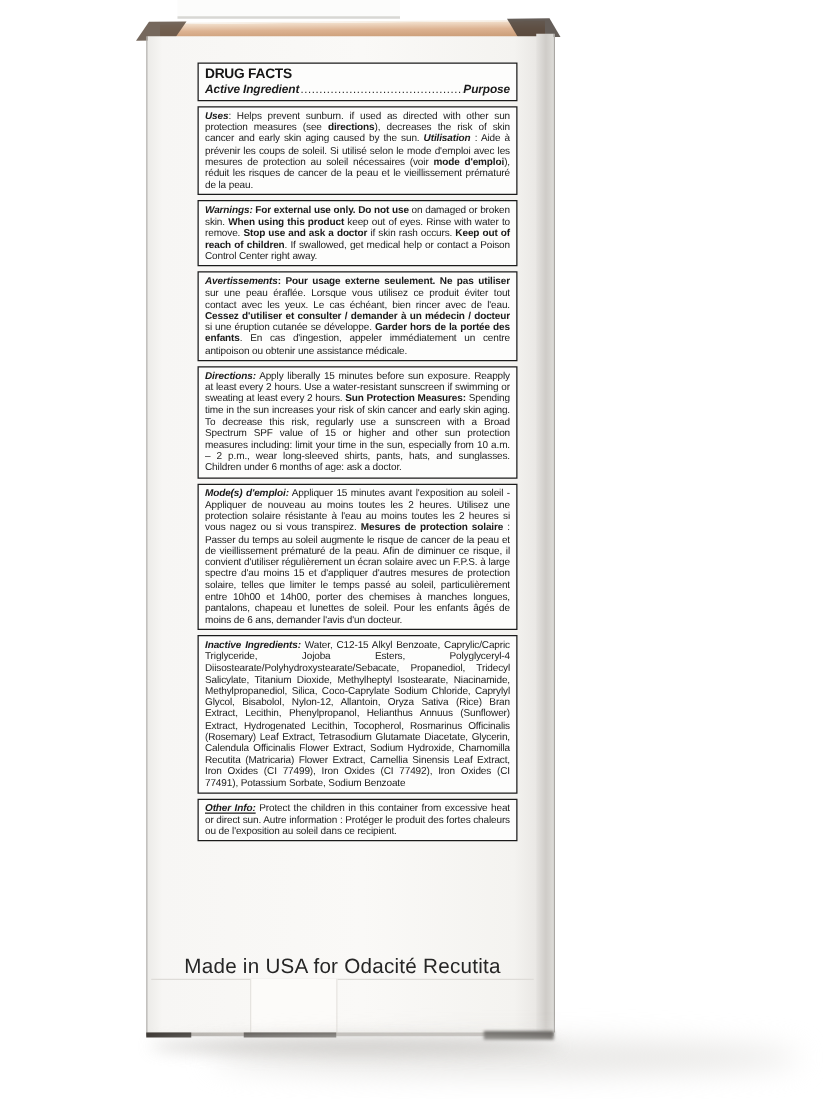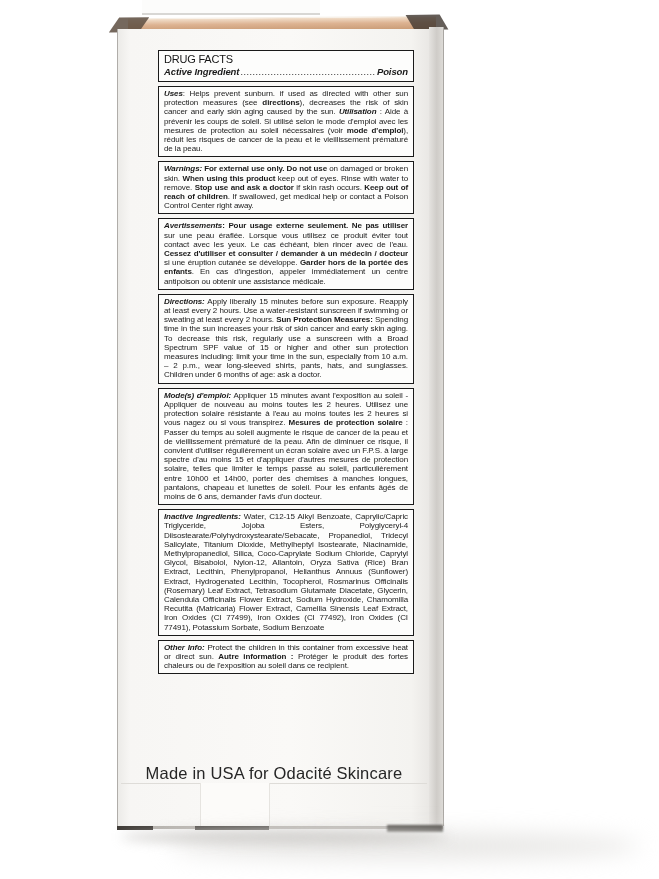--- a/index.html
+++ b/index.html
@@ -71,21 +71,21 @@
     display:flex;flex-direction:column;gap:4px;
   }
   .sec{
     border:1.5px solid #1a1a1a;background:#fdfdfc;
     padding:2px 5px 3px;box-sizing:border-box;
   }
   .sec p{
     margin:0;font-size:8px;line-height:9.2px;letter-spacing:-0.1px;
     text-align:justify;color:#1a1a1a;
   }
-  .df-title{font-weight:normal;font-size:11px;line-height:13px;color:#151515;letter-spacing:-0.2px;}
+  .df-title{font-weight:bold;font-size:11px;line-height:13px;color:#151515;letter-spacing:-0.2px;}
   .leader-row{display:flex;align-items:baseline;font-size:9.5px;line-height:11px;color:#1a1a1a;letter-spacing:-0.1px;}
   .leader-row.bi{font-weight:bold;font-style:italic;text-align:right;}
   .leader{flex:1;overflow:hidden;white-space:nowrap;margin:0 1px;font-weight:normal;font-style:normal;}
   .leader::after{
     content:"..........................................................................................................";
     font-size:9px;letter-spacing:0.5px;color:#1a1a1a;
   }
 
   .made-in{
     position:absolute;left:0;top:735px;width:312px;text-align:center;
@@ -105,21 +105,21 @@
 
     <div class="face">
 
       <div class="label">
 
         <section class="sec">
           <div class="df-title">DRUG FACTS</div>
           <div class="leader-row bi">
             <span>Active Ingredient</span>
             <span class="leader"></span>
-            <span>Poison</span>
+            <span>Purpose</span>
           </div>
         </section>
 
         <section class="sec">
           <p><span style="font-weight: bold; font-style: italic;">Uses</span><span>: Helps prevent sunburn. if used as directed with other sun protection measures (see </span><span style="font-weight: bold;">directions</span><span>), decreases the risk of skin cancer and early skin aging caused by the sun. </span><span style="font-weight: bold; font-style: italic;">Utilisation</span><span> : Aide à prévenir les coups de soleil. Si utilisé selon le mode d'emploi avec les mesures de protection au soleil nécessaires (voir </span><span style="font-weight: bold;">mode d'emploi</span><span>), réduit les risques de cancer de la peau et le vieillissement prématuré de la peau.</span></p>
         </section>
 
         <section class="sec">
           <p><span style="font-weight: bold; font-style: italic;">Warnings:</span><span style="font-weight: bold;"> For external use only. Do not use</span><span> on damaged or broken skin. </span><span style="font-weight: bold;">When using this product</span><span> keep out of eyes. Rinse with water to remove. </span><span style="font-weight: bold;">Stop use and ask a doctor</span><span> if skin rash occurs. </span><span style="font-weight: bold;">Keep out of reach of children</span><span>. If swallowed, get medical help or contact a Poison Control Center right away.</span></p>
         </section>
@@ -134,26 +134,26 @@
 
         <section class="sec">
           <p><span style="font-weight: bold; font-style: italic;">Mode(s) d'emploi:</span><span> Appliquer 15 minutes avant l'exposition au soleil - Appliquer de nouveau au moins toutes les 2 heures. Utilisez une protection solaire résistante à l'eau au moins toutes les 2 heures si vous nagez ou si vous transpirez. </span><span style="font-weight: bold;">Mesures de protection solaire</span><span> : Passer du temps au soleil augmente le risque de cancer de la peau et de vieillissement prématuré de la peau. Afin de diminuer ce risque, il convient d'utiliser régulièrement un écran solaire avec un F.P.S. à large spectre d'au moins 15 et d'appliquer d'autres mesures de protection solaire, telles que limiter le temps passé au soleil, particulièrement entre 10h00 et 14h00, porter des chemises à manches longues, pantalons, chapeau et lunettes de soleil. Pour les enfants âgés de moins de 6 ans, demander l'avis d'un docteur.</span></p>
         </section>
 
         <section class="sec">
           <p><span style="font-weight: bold; font-style: italic;">Inactive Ingredients:</span><span> Water, C12-15 Alkyl Benzoate, Caprylic/Capric Triglyceride, Jojoba Esters, Polyglyceryl-4 Diisostearate/Polyhydroxystearate/Sebacate, Propanediol, Tridecyl Salicylate, Titanium Dioxide, Methylheptyl Isostearate, Niacinamide, Methylpropanediol, Silica, Coco-Caprylate Sodium Chloride, Caprylyl Glycol, Bisabolol, Nylon-12, Allantoin, Oryza Sativa (Rice) Bran Extract, Lecithin, Phenylpropanol, Helianthus Annuus (Sunflower) Extract, Hydrogenated Lecithin, Tocopherol, Rosmarinus Officinalis (Rosemary) Leaf Extract, Tetrasodium Glutamate Diacetate, Glycerin, Calendula Officinalis Flower Extract, Sodium Hydroxide, Chamomilla Recutita (Matricaria) Flower Extract, Camellia Sinensis Leaf Extract, Iron Oxides (CI 77499), Iron Oxides (CI 77492), Iron Oxides (CI 77491), Potassium Sorbate, Sodium Benzoate</span></p>
         </section>
 
         <section class="sec">
-          <p><span style="font-weight: bold; font-style: italic;">Other Info:</span><span> Protect the children in this container from excessive heat or direct sun. </span><span style="font-weight: bold;">Autre information :</span><span> Protéger le produit des fortes chaleurs ou de l'exposition au soleil dans ce recipient.</span></p>
+          <p><span style="font-weight: bold; font-style: italic; text-decoration: underline;">Other Info:</span><span> Protect the children in this container from excessive heat or direct sun. </span><span style="font-weight: normal;">Autre information :</span><span> Protéger le produit des fortes chaleurs ou de l'exposition au soleil dans ce recipient.</span></p>
         </section>
 
       </div>
 
-      <div class="made-in">Made in USA for Odacité Skincare</div>
+      <div class="made-in">Made in USA for Odacité Recutita</div>
 
       <div class="bottom-crease"></div>
       <div class="tuck-flap"></div>
 
     </div>
 
     <div class="side-panel"></div>
 
     <div class="bottom-edge">
       <div class="seg-left"></div>

